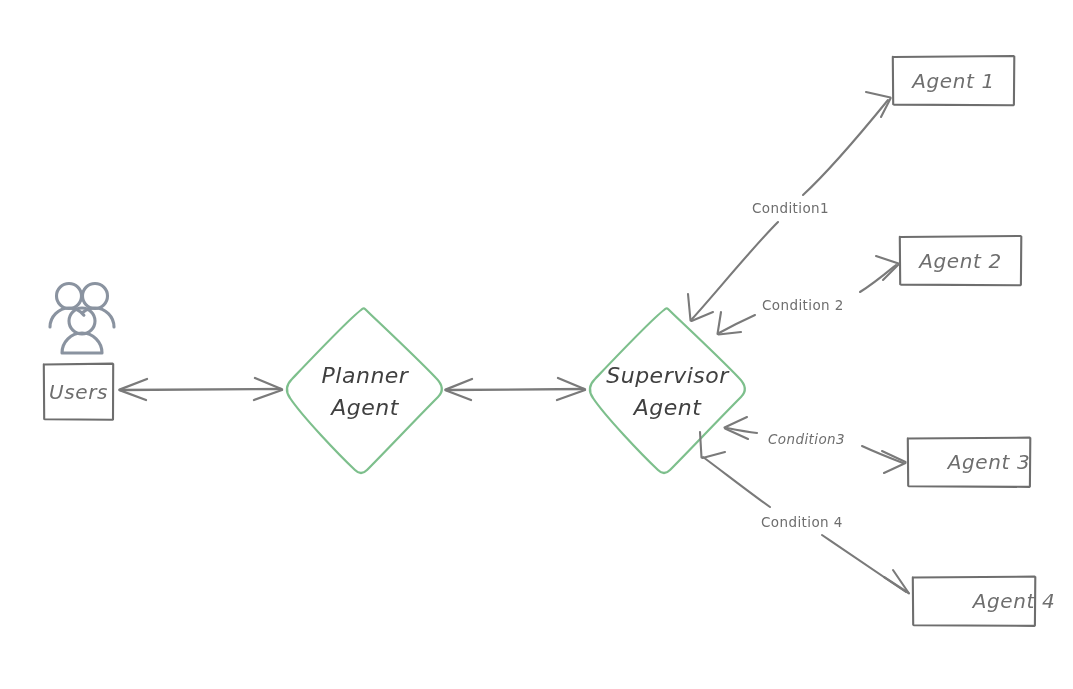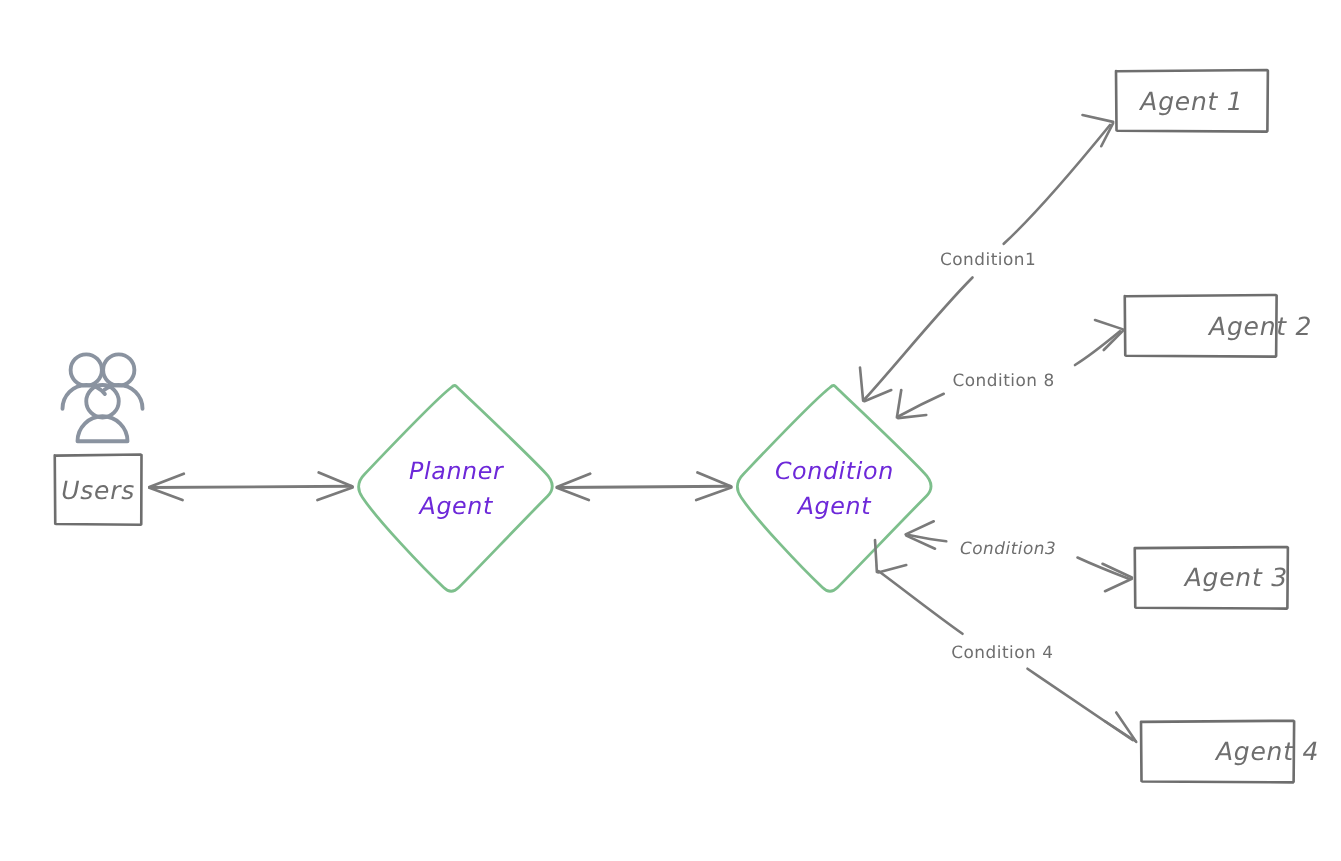--- a/index.html
+++ b/index.html
@@ -33,25 +33,25 @@
     pointer-events: none;
     white-space: pre;
   }
   .box-label {
     font-size: 20px;
     font-style: italic;
     letter-spacing: 0.6px;
     color: #6e6e6e;
   }
   .diamond-label {
-    font-size: 19px;
+    font-size: 22px;
     font-style: italic;
     letter-spacing: 0.5px;
     line-height: 1.45;
-    color: #6d28d9;
+    color: #404040;
   }
   .edge-label {
     position: absolute;
     font-size: 13.5px;
     letter-spacing: 0.4px;
     color: #6e6e6e;
     font-family: "DejaVu Sans", sans-serif;
     white-space: pre;
     background: #ffffff;
     padding: 1px 3px;
@@ -202,33 +202,33 @@
   </svg>
 
   <div class="node-label box-label" style="left:44px; top:364px; width:69px; height:56px;text-align:right;">Users</div>
 
   <div class="node-label diamond-label" style="left:285px; top:358px; width:160px; height:68px;">
     <span>Planner</span>
     <span>Agent</span>
   </div>
 
   <div class="node-label diamond-label" style="left:585px; top:358px; width:165px; height:68px;">
-    <span>Condition</span>
+    <span>Supervisor</span>
     <span>Agent</span>
   </div>
 
   <div class="node-label box-label" style="left:893px; top:57px; width:121px; height:48px;">Agent 1</div>
 
-  <div class="node-label box-label" style="left:900px; top:237px; width:121px; height:48px;padding-left:48px;">Agent 2</div>
+  <div class="node-label box-label" style="left:900px; top:237px; width:121px; height:48px;">Agent 2</div>
 
   <div class="node-label box-label" style="left:908px; top:438px; width:122px; height:48px;margin-left:20px;">Agent 3</div>
 
   <div class="node-label box-label" style="left:913px; top:577px; width:122px; height:48px;padding-left:40px;">Agent 4</div>
 
   <div class="edge-label" style="left:749px; top:199px;text-align:right;">Condition1</div>
 
-  <div class="edge-label" style="left:759px; top:296px;">Condition 8</div>
+  <div class="edge-label" style="left:759px; top:296px;">Condition 2</div>
 
   <div class="edge-label" style="left:765px; top:430px;font-style:italic;">Condition3</div>
 
   <div class="edge-label" style="left:758px; top:513px;text-align:right;">Condition 4</div>
 
 </div>
 
 </body></html>

